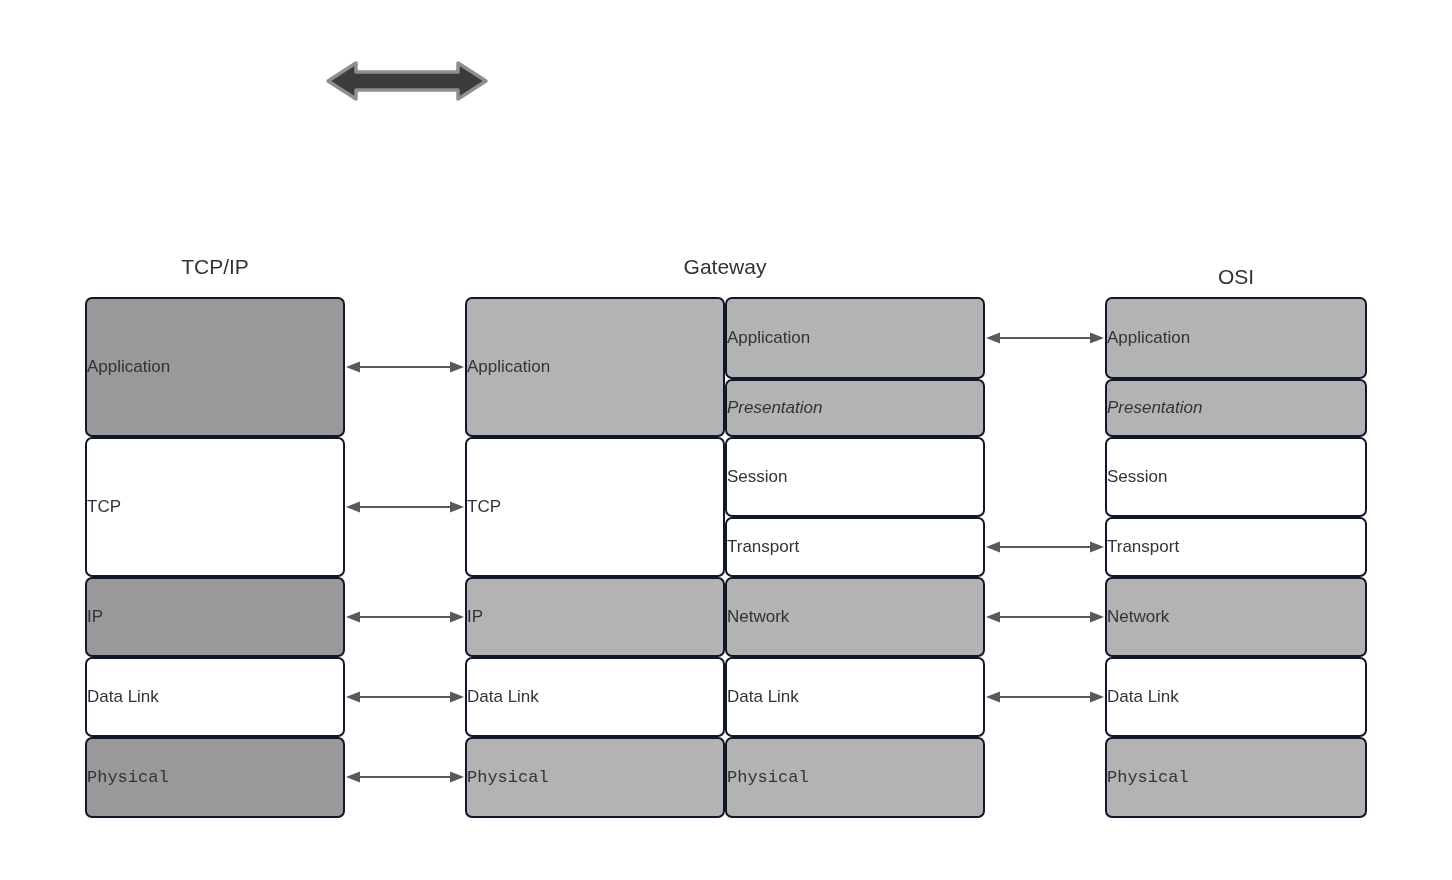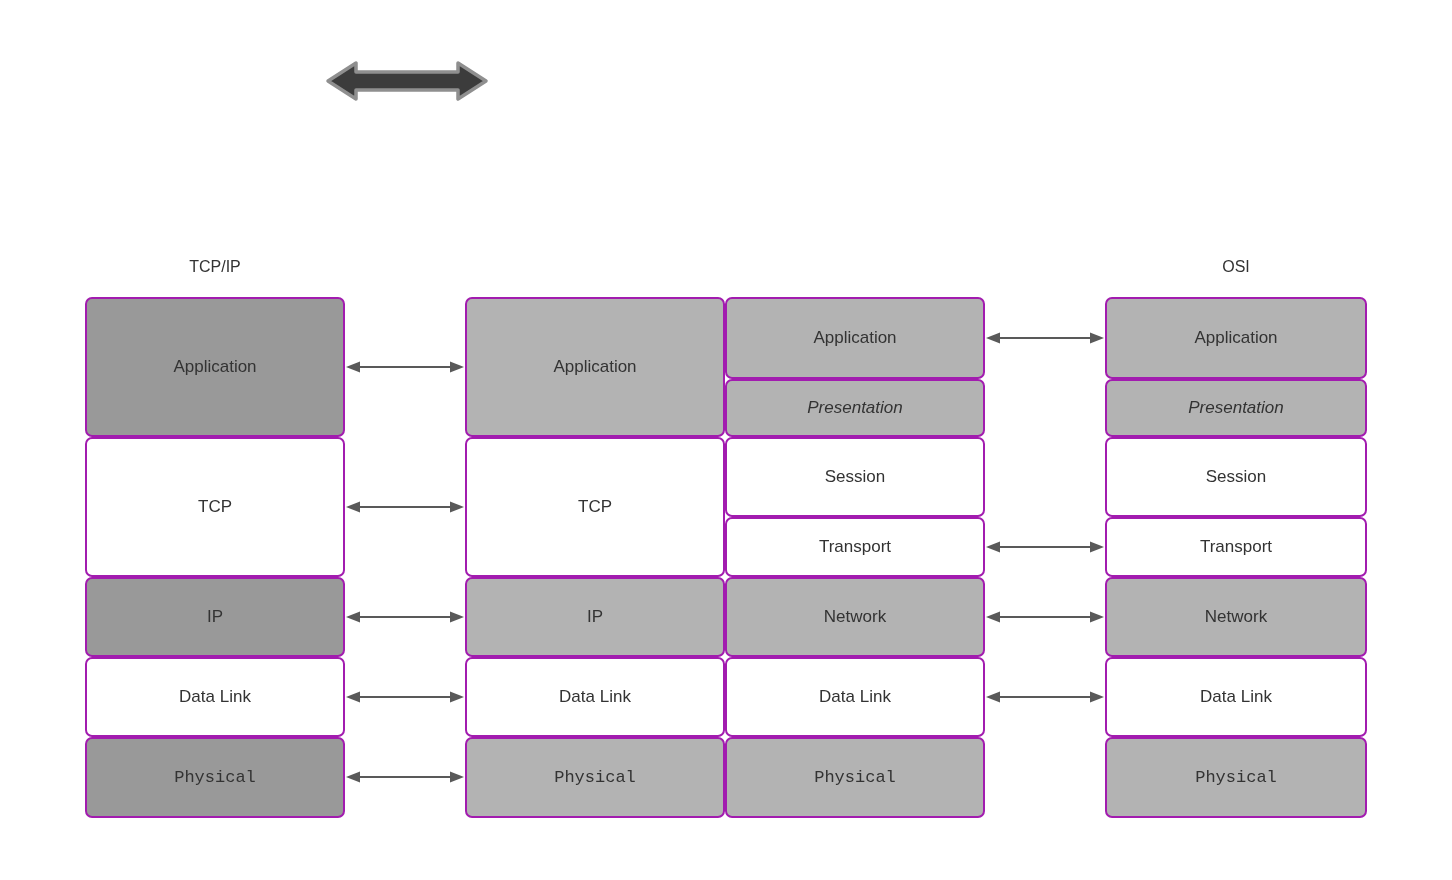--- a/index.html
+++ b/index.html
@@ -11,36 +11,35 @@
     background: #ffffff;
     font-family: "Liberation Sans", sans-serif;
     overflow: hidden;
   }
   .col-title {
     position: absolute;
     top: 254px;
     height: 26px;
     line-height: 26px;
     text-align: center;
-    font-size: 16px;
+    font-size: 21px;
     color: #333333;
   }
   .stack {
     position: absolute;
     top: 297px;
     display: flex;
     flex-direction: column;
   }
   .box {
     width: 100%;
-    border: 2px solid #a21caf;
+    border: 2px solid #0f172a;
     border-radius: 7px;
     display: flex;
     align-items: center;
-    justify-content: center;
     font-size: 17px;
     color: #333333;
     background: #ffffff;
   }
   .box.dark  { background: #999999; }
   .box.light { background: #b3b3b3; }
   .h140 { height: 140px; }
   .h82  { height: 82px; }
   .h58  { height: 58px; font-style: italic; }
   .h80  { height: 80px; }
@@ -52,21 +51,22 @@
 </head>
 <body>
 
 <div class="canvas">
 
   <svg class="top-arrow" width="164" height="44" viewBox="0 0 164 44">
     <polygon points="3,22 31,4 31,13 133,13 133,4 161,22 133,40 133,31 31,31 31,40" fill="#3c3c3c" stroke="#8f8f8f" stroke-width="3.5" stroke-linejoin="round"></polygon>
   </svg>
 
   <div class="col-title" style="left:85px;  width:260px;">TCP/IP</div>
-  <div class="col-title" style="left:1105px;width:262px;">OSI</div>
+  <div class="col-title" style="left:465px; width:520px;">Gateway</div>
+  <div class="col-title" style="left:1105px;width:262px;margin-top:10px;">OSI</div>
 
   <div class="stack" style="left:85px; width:260px;">
     <div class="box dark  h140">
         <span>Application</span>
       </div>
     <div class="box       h140">
         <span>TCP</span>
       </div>
     <div class="box dark  h80">
         <span>IP</span>

